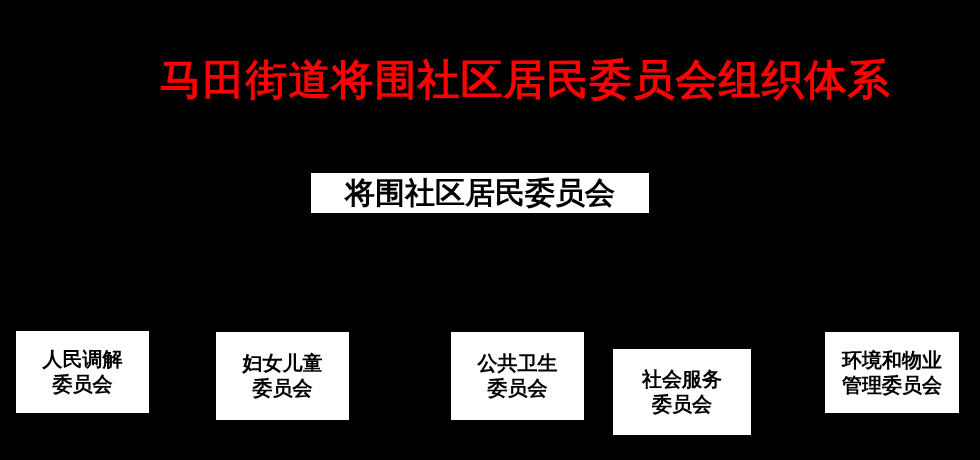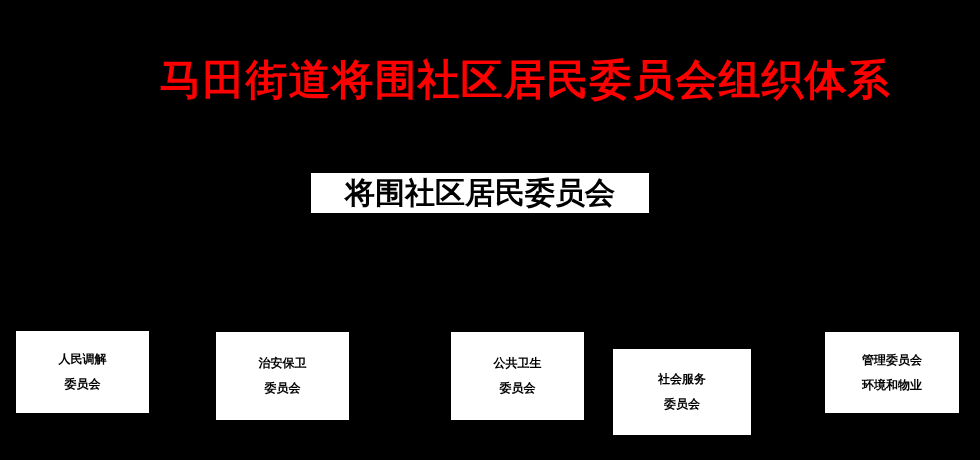--- a/index.html
+++ b/index.html
@@ -41,21 +41,21 @@
   }
   .root-box {
     left: 308px;
     top: 170px;
     width: 344px;
     height: 46px;
     font-size: 30px;
     white-space: nowrap;
   }
   .child-box {
-    font-size: 12px;
+    font-size: 20px;
     line-height: 25px;
   }
   .child-box .line { white-space: nowrap; }
   #box-1 { left: 13px;  top: 328px; width: 139px; height: 88px; }
   #box-2 { left: 213px; top: 329px; width: 139px; height: 94px; }
   #box-3 { left: 408px; top: 329px; width: 139px; height: 94px; margin-left: 40px; }
   #box-4 { left: 610px; top: 346px; width: 144px; height: 92px; }
   #box-5 { left: 822px; top: 329px; width: 140px; height: 87px; }
   .connector {
     position: absolute;
@@ -86,32 +86,32 @@
   <div class="connector drop" id="drop-2"></div>
   <div class="connector drop" id="drop-4"></div>
   <div class="connector drop" id="drop-5"></div>
 
   <div class="box child-box" id="box-1">
     <div class="line">人民调解</div>
     <div class="line">委员会</div>
   </div>
 
   <div class="box child-box" id="box-2">
-    <div class="line">治安保卫</div>
+    <div class="line">妇女儿童</div>
     <div class="line">委员会</div>
   </div>
 
   <div class="box child-box" id="box-3">
     <div class="line">公共卫生</div>
     <div class="line">委员会</div>
   </div>
 
   <div class="box child-box" id="box-4">
     <div class="line">社会服务</div>
     <div class="line">委员会</div>
   </div>
 
   <div class="box child-box" id="box-5">
+    <div class="line">环境和物业</div>
     <div class="line">管理委员会</div>
-    <div class="line">环境和物业</div>
   </div>
 
 </div>
 
 </body></html>

